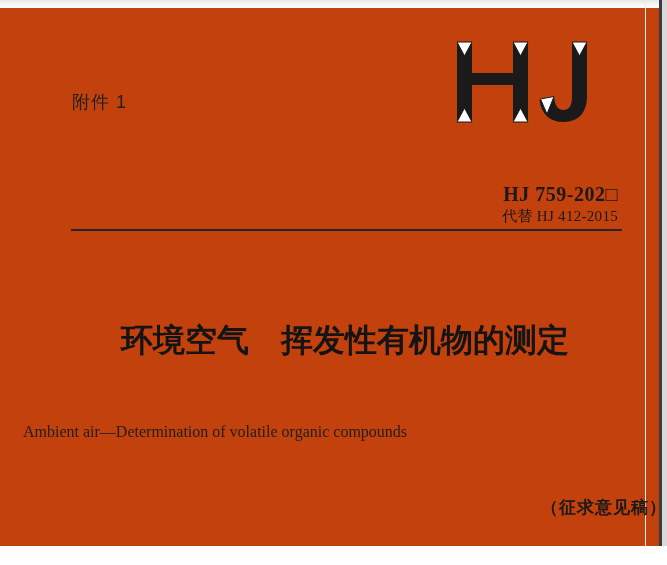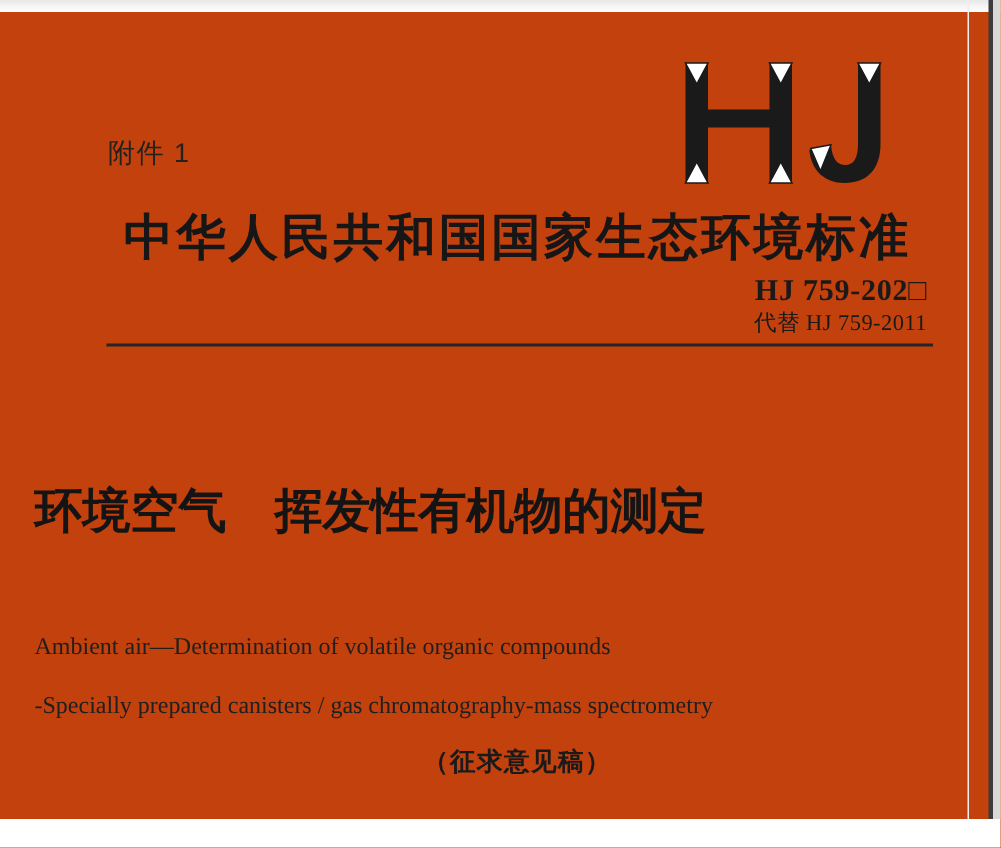--- a/index.html
+++ b/index.html
@@ -29,34 +29,34 @@
   }
 
   .std-block { position:absolute; right:49px; top:184px; text-align:right;
     font-family:"Liberation Serif","DejaVu Serif",serif; color:#1a1a1a; }
   .std-number { font-size:20px; font-weight:600; letter-spacing:0.5px; line-height:20px; }
   .std-replaces { font-size:15px; line-height:20px; margin-top:2px; letter-spacing:0.3px; }
 
   .header-rule { position:absolute; left:71px; top:229px; width:551px; height:2px; background:#262626; }
 
   .title-cn {
-    position:absolute; left:23px; width:644px; top:318px; text-align:left;
+    position:absolute; left:23px; width:644px; top:318px; text-align:center;
     font-weight:bold; font-size:32px; line-height:44px; color:#141414;
     white-space:nowrap;
   }
   .title-en {
     position:absolute; left:23px; width:644px; text-align:left;
     font-family:"Liberation Serif","DejaVu Serif",serif; font-size:16px;
     color:#1f1f1f; white-space:nowrap;
   }
   .title-en.line1 { top:423px; }
   .title-en.line2 { top:462px; }
 
   .draft-note {
-    position:absolute; left:23px; width:644px; top:496px; text-align:center;
+    position:absolute; left:23px; width:644px; top:496px; text-align:right;
     font-weight:bold; font-size:17px; letter-spacing:1px; color:#1a1a1a;
   }
 </style>
 </head>
 <body>
 
 <div class="page">
 
   <div class="scan-top-shade"></div>
   <div class="scan-faint-line"></div>
@@ -74,31 +74,29 @@
     <path d="M117 2 H132 V56 C132 73 123 82 108 82 C95 82 86 74 84.5 60 L99 57 C100 66 103 70 108.5 70 C114.5 70 117 65 117 56 Z" fill="#1a1a1a"></path>
 
     <polygon points="2,2 17,2 9.5,16" fill="#ffffff" stroke="#1a1a1a" stroke-width="1"></polygon>
     <polygon points="58,2 73,2 65.5,16" fill="#ffffff" stroke="#1a1a1a" stroke-width="1"></polygon>
     <polygon points="117,2 132,2 124.5,16" fill="#ffffff" stroke="#1a1a1a" stroke-width="1"></polygon>
     <polygon points="2,82 17,82 9.5,68" fill="#ffffff" stroke="#1a1a1a" stroke-width="1"></polygon>
     <polygon points="58,82 73,82 65.5,68" fill="#ffffff" stroke="#1a1a1a" stroke-width="1"></polygon>
     <polygon points="85.5,59 99,56.5 92,74" fill="#ffffff" stroke="#1a1a1a" stroke-width="1"></polygon>
   </svg>
 
-  <div class="org-heading">中华人民共和国国家生态环境标准</div>
 
   <div class="std-block">
     <div class="std-number">HJ 759-202□</div>
-    <div class="std-replaces">代替 HJ 759-2011</div>
+    <div class="std-replaces">代替 HJ 412-2015</div>
   </div>
 
   <div class="header-rule"></div>
 
   <div class="title-cn">
     <div>环境空气　挥发性有机物的测定</div>
   </div>
 
   <div class="title-en line1">Ambient air—Determination of volatile organic compounds</div>
-  <div class="title-en line2">-Specially prepared canisters / gas chromatography-mass spectrometry</div>
 
   <div class="draft-note">（征求意见稿）</div>
 
 </div>
 
 </body></html>

